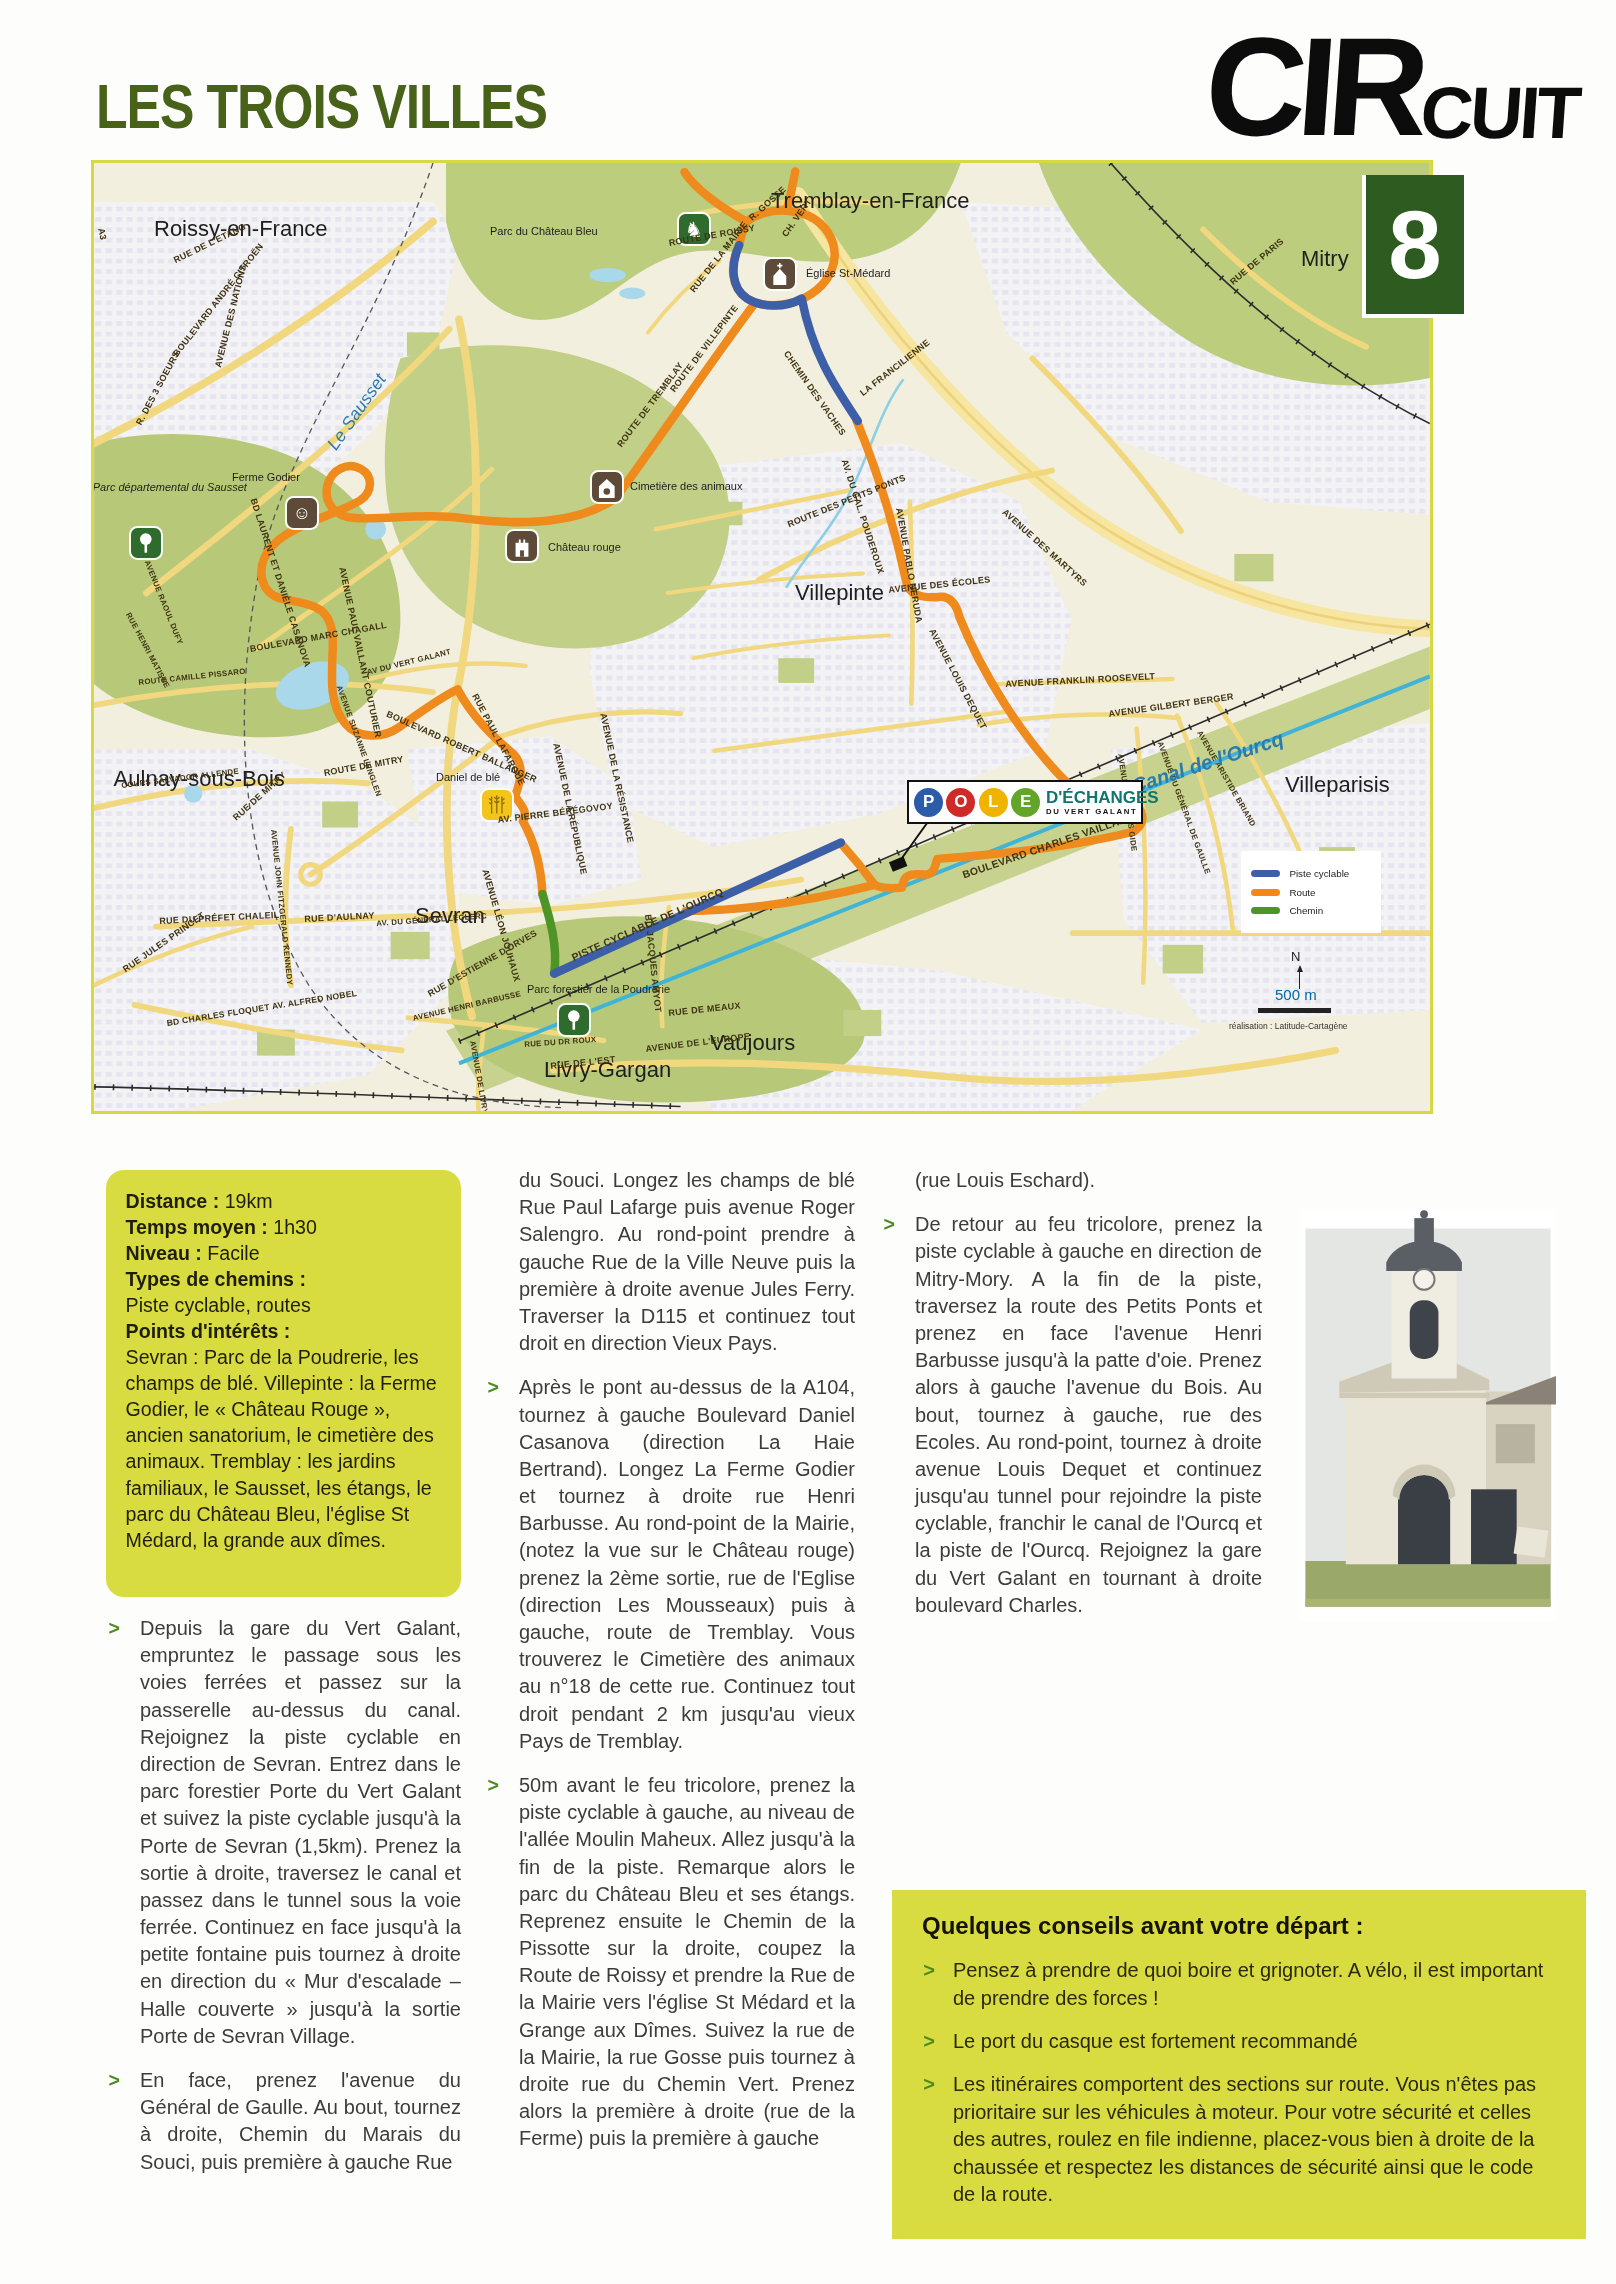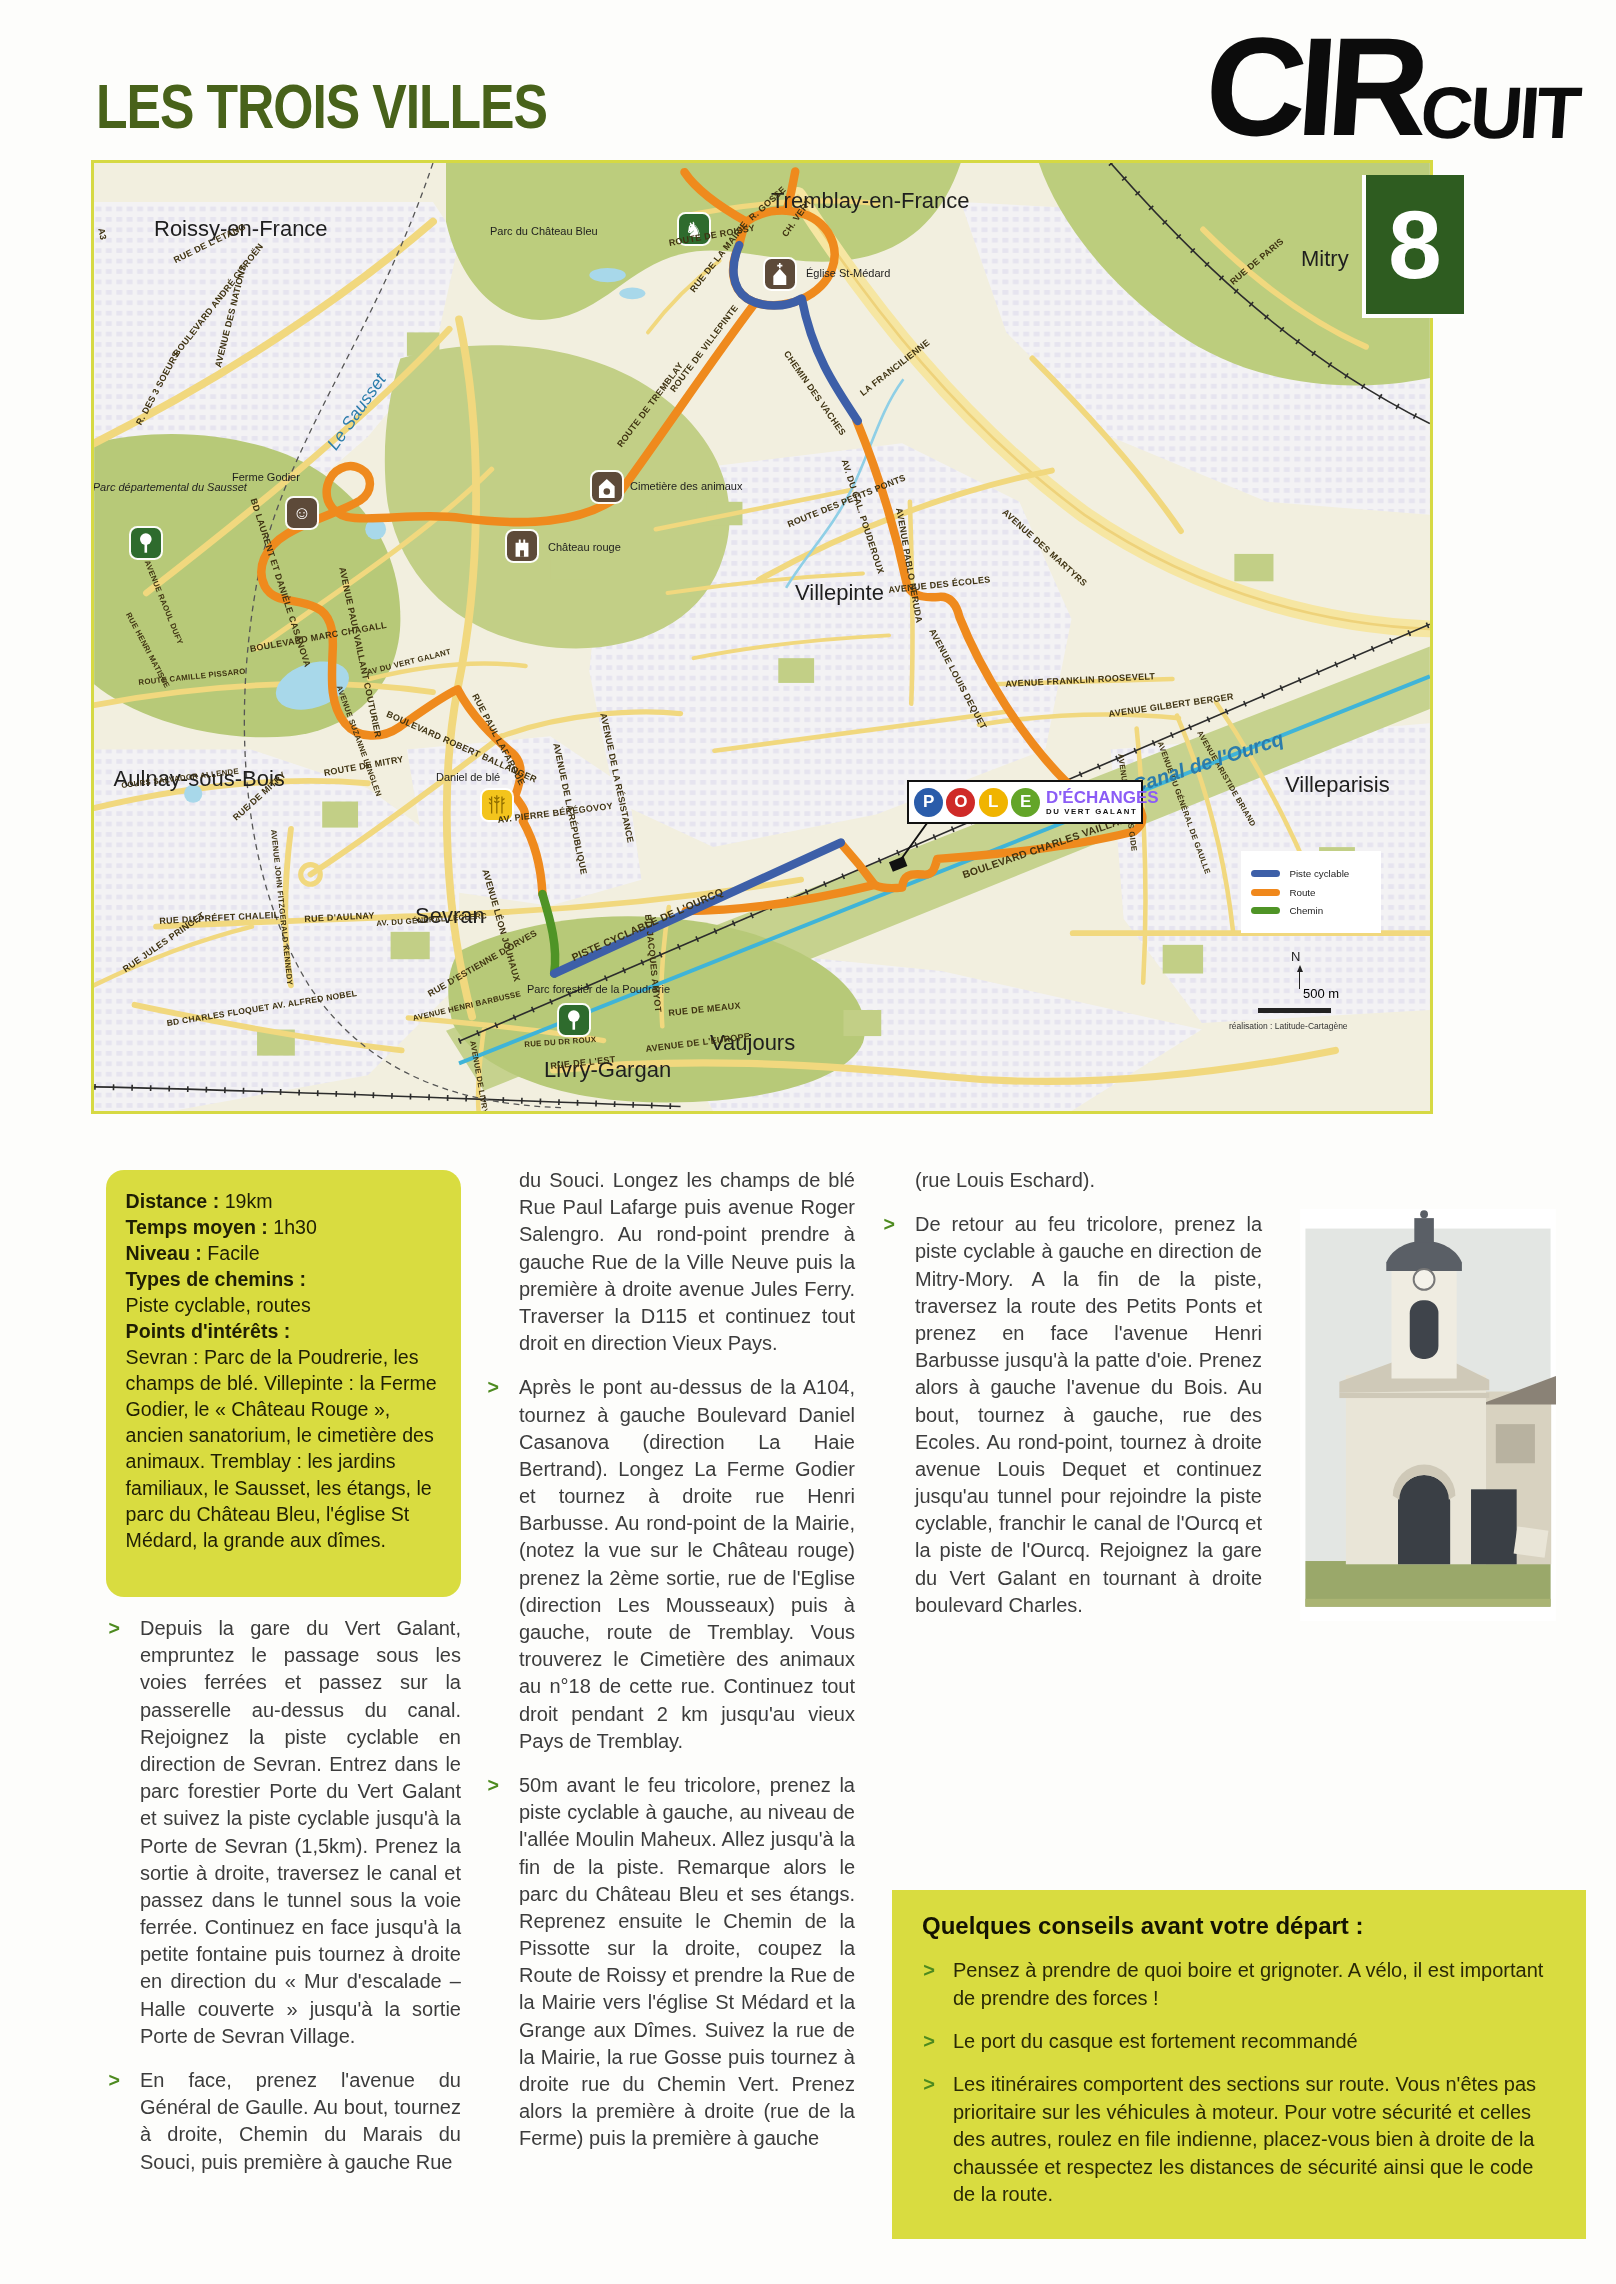--- a/index.html
+++ b/index.html
@@ -20,30 +20,30 @@
   .poi{position:absolute;font-size:11px;color:#1e1e1e;white-space:nowrap;}
   .poi.center{text-align:center;white-space:normal;font-style:italic;}
   .st{position:absolute;font-size:9px;font-weight:700;color:#3f3312;letter-spacing:0.3px;white-space:nowrap;transform-origin:0 0;}
   .wl{position:absolute;font-style:italic;color:#2b7cab;white-space:nowrap;transform-origin:0 0;}
   .mic{position:absolute;width:30px;height:30px;border-radius:6.5px;box-shadow:0 0 0 2px rgba(255,255,255,.95);display:flex;align-items:center;justify-content:center;}
   .mic.green{background:#2e6b2d;} .mic.brown{background:#5d4a39;} .mic.yellow{background:#f3c41c;}
   .mic span{color:#fff;line-height:1;}
   .polebox{position:absolute;left:813px;top:617px;width:222px;height:40px;background:#fff;border:2px solid #111;display:flex;align-items:center;gap:3.3px;padding:0 5.2px;z-index:5;}
   .polebox .c{width:29px;height:29px;border-radius:50%;display:flex;align-items:center;justify-content:center;color:#fff;font-weight:700;font-size:17px;flex:0 0 auto;}
   .polebox .txt{display:flex;flex-direction:column;line-height:1;margin-left:2.6px;}
-  .polebox .t1{font-size:17px;font-weight:700;color:#8b5cf6;}
+  .polebox .t1{font-size:17px;font-weight:700;color:#0f766e;}
   .polebox .t2{font-size:7.8px;font-weight:700;color:#111;letter-spacing:1.6px;margin-top:2px;}
   .legend{position:absolute;left:1147px;top:688px;width:119px;background:#fff;padding:9px 10.4px;z-index:5;}
   .legend .row{display:flex;align-items:center;gap:9px;margin:7.8px 0;}
   .legend .pill{width:29px;height:7.2px;border-radius:3.9px;flex:0 0 auto;}
   .legend .lab{font-size:9.8px;color:#1c1c1c;}
   .north{position:absolute;left:1197px;top:786px;font-size:13px;color:#222;z-index:5;}
   .narrow{position:absolute;left:1203px;top:802px;width:0;height:0;border-left:3.3px solid transparent;border-right:3.3px solid transparent;border-bottom:7.8px solid #222;z-index:5;}
   .nline{position:absolute;left:1205px;top:808px;width:1.3px;height:18px;background:#222;z-index:5;}
-  .scaletext{position:absolute;left:1181px;top:823px;font-size:13px;color:#000000;z-index:5;margin-left:28px;}
+  .scaletext{position:absolute;left:1181px;top:823px;font-size:15px;color:#0369a1;z-index:5;}
   .scalebar{position:absolute;left:1164px;top:845px;width:73px;height:4.6px;background:#222;z-index:5;}
   .credit{position:absolute;left:1135px;top:858px;font-size:8.5px;color:#333;z-index:5;}
 
   
   .col{position:absolute;color:#3c3c3c;font-size:20px;line-height:1.36;}
   .c1{left:106px;top:1170px;width:355px;}
   .c2{left:485px;top:1167px;width:370px;}
   .c3{left:881px;top:1167px;width:381px;}
   .infobox{background:#d9dc40;color:#1f1e04;padding:18px 19.6px;font-size:19.6px;line-height:1.33;height:391px;overflow:hidden;margin-bottom:18px;border-radius:18px;}
   .infobox .lbl{font-weight:700;}

